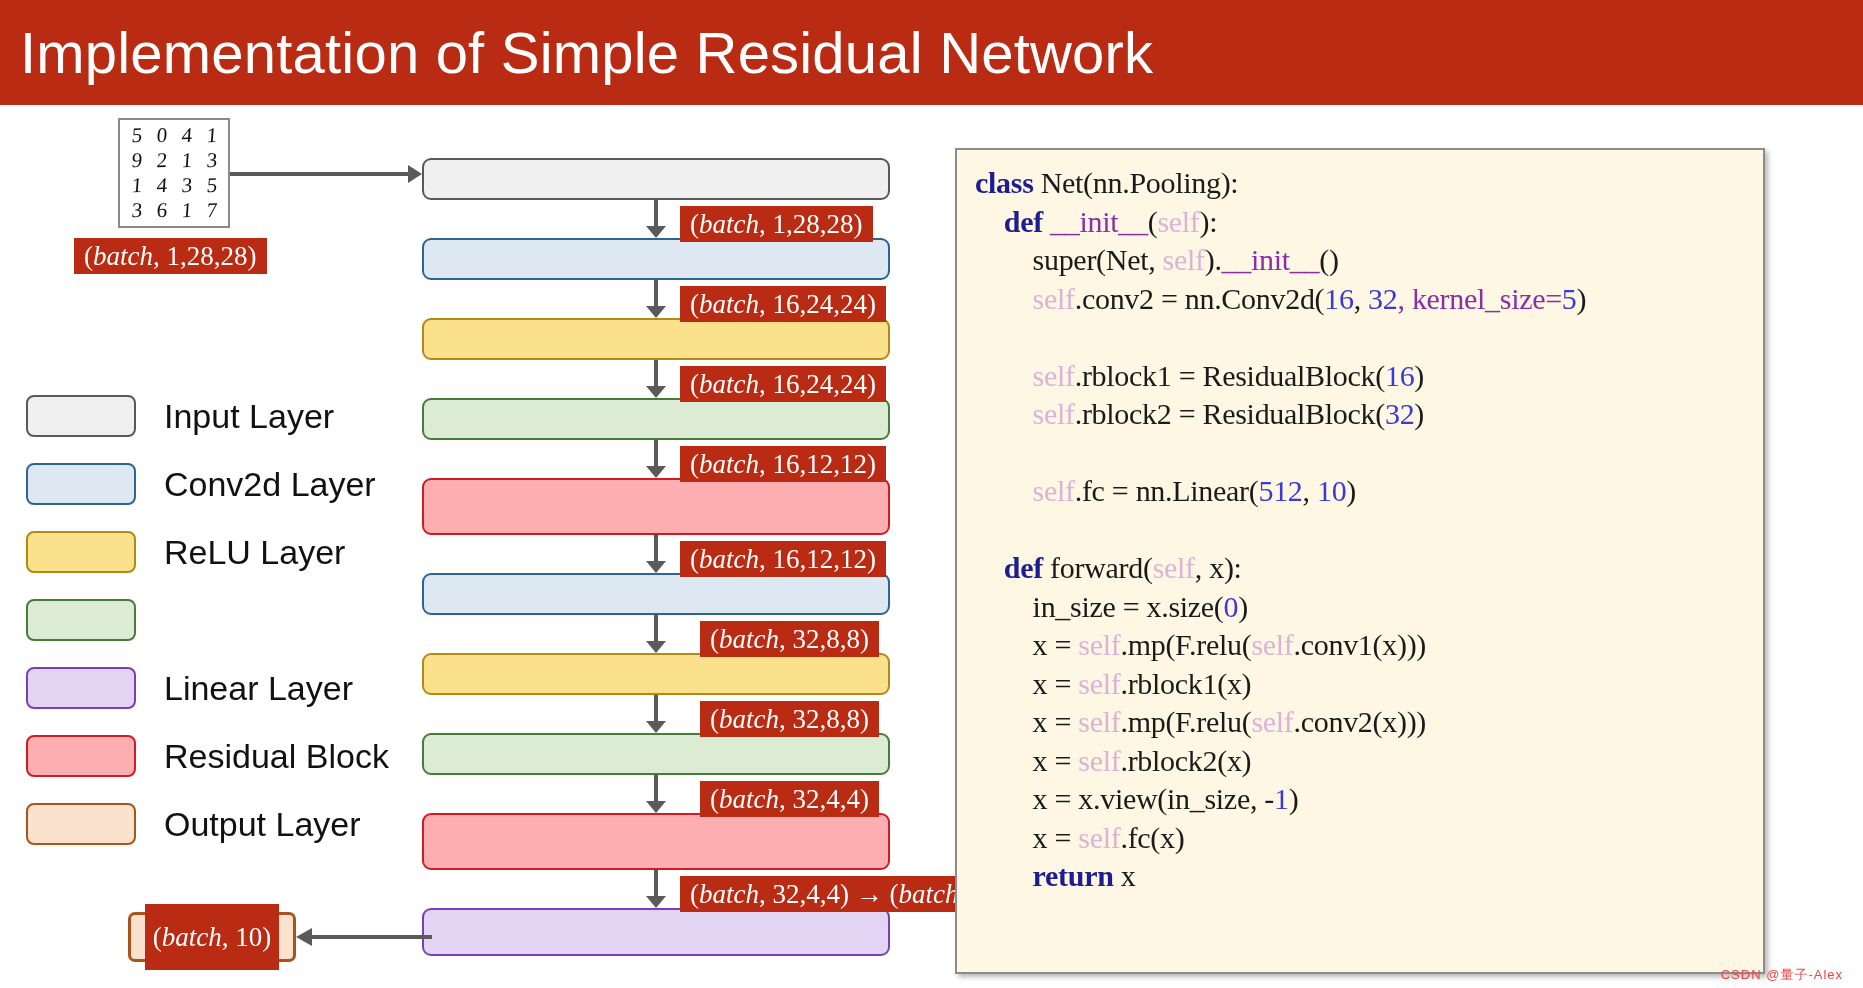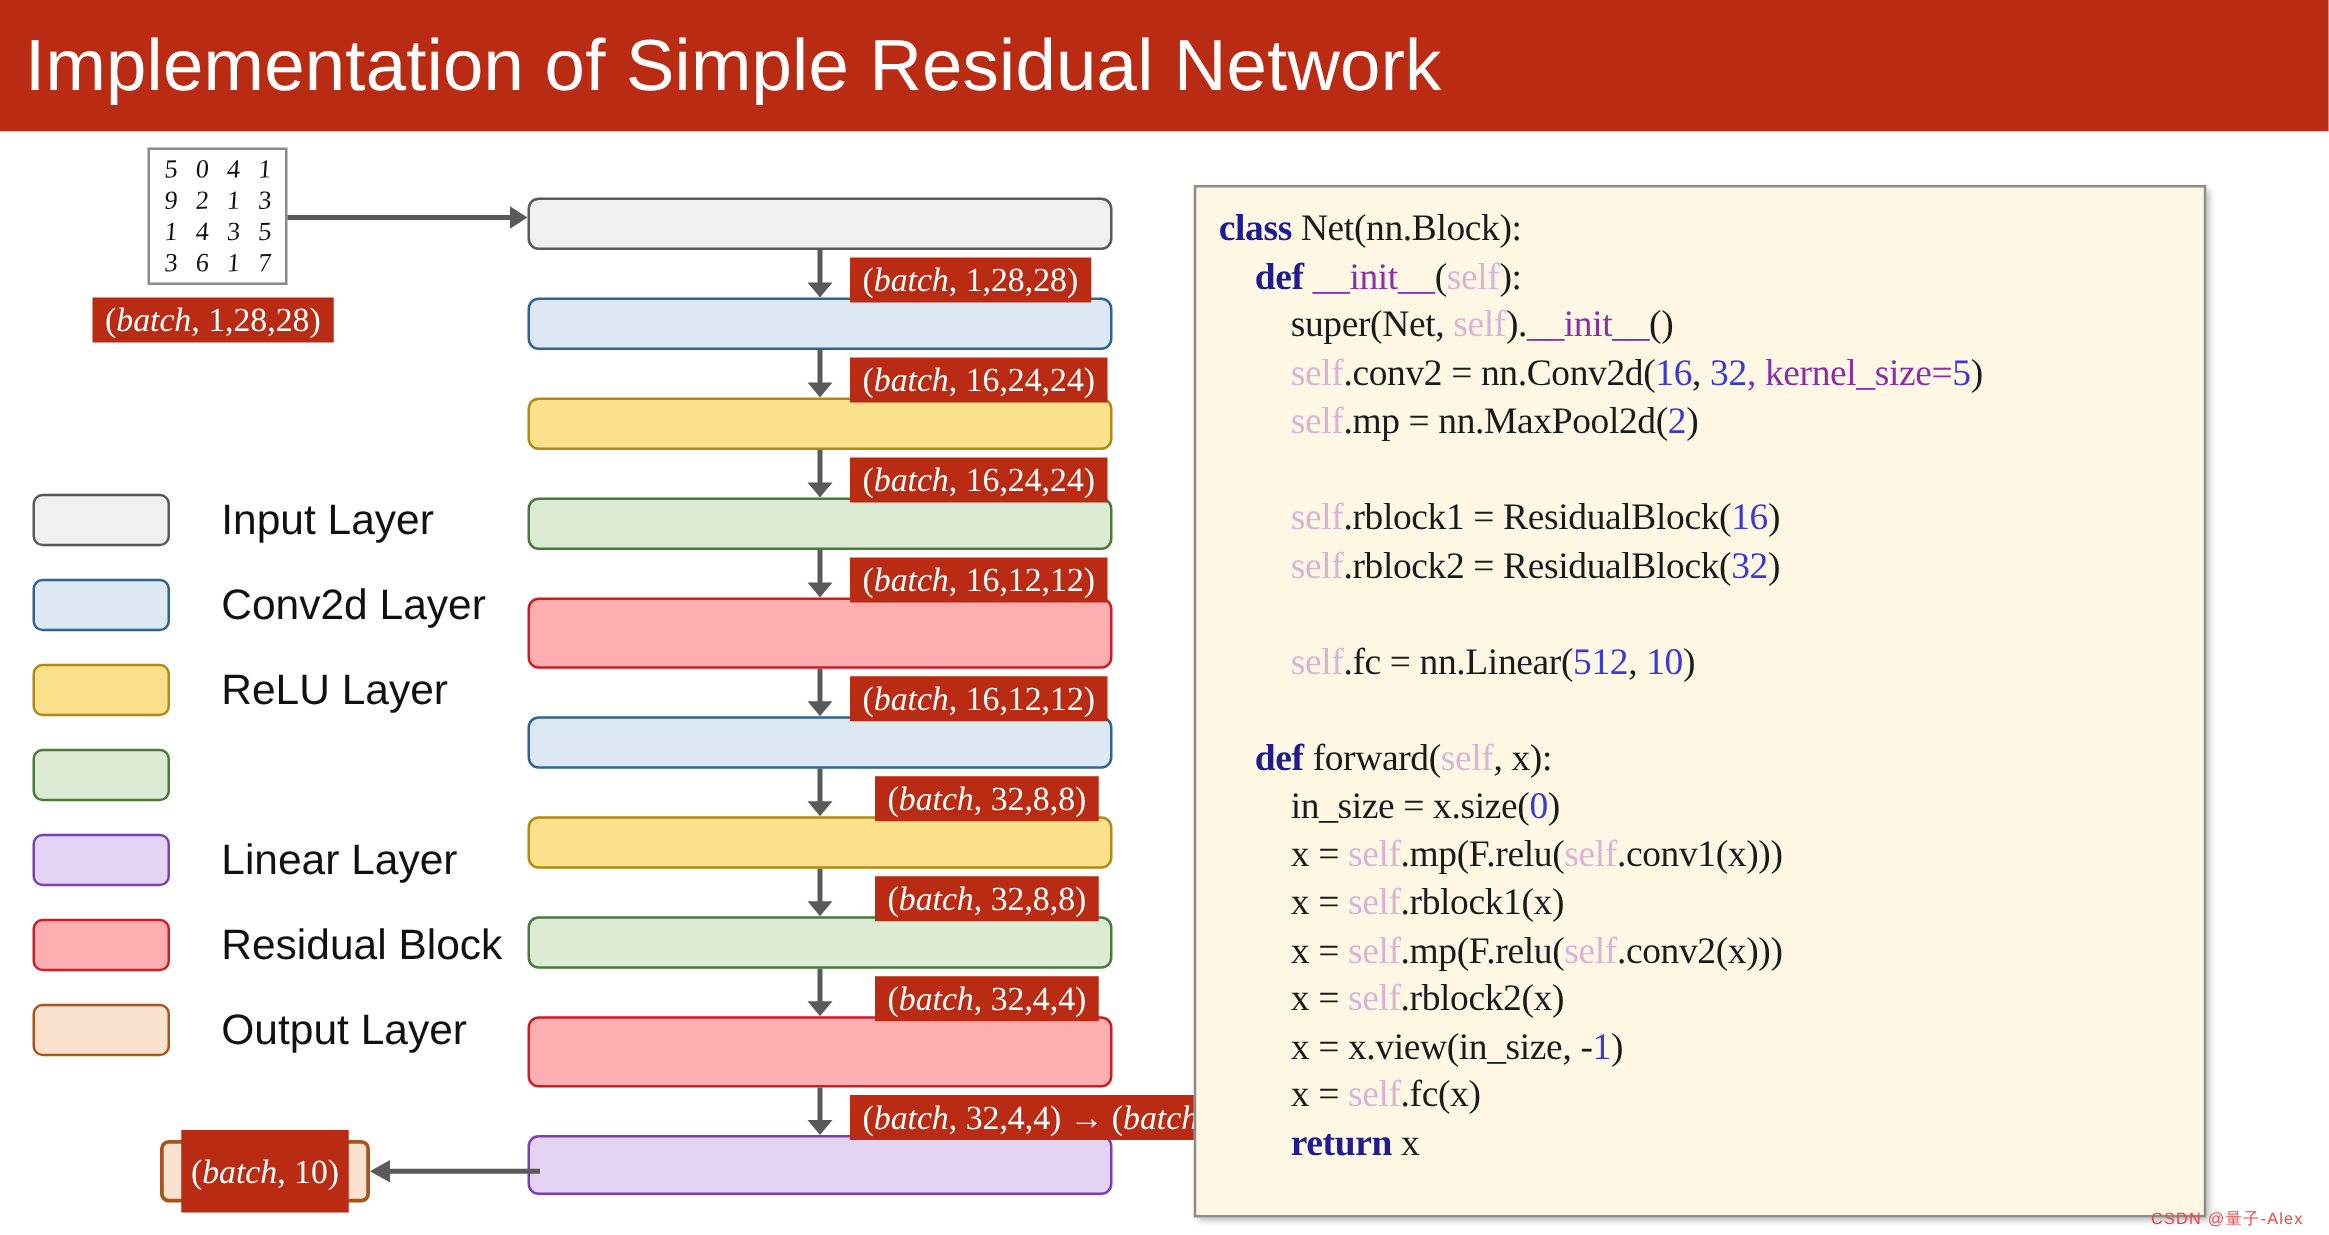--- a/index.html
+++ b/index.html
@@ -60,21 +60,21 @@
   
   #legend{position:absolute;left:26px;top:382px;}
   .legend-row{
     display:flex;align-items:center;height:68px;
   }
   .legend-swatch{
     width:110px;height:42px;border-radius:8px;box-sizing:border-box;
     border-width:2px;border-style:solid;flex:0 0 auto;
   }
   .legend-label{
-    margin-left:41px;font-size:34px;color:#111;
+    margin-left:28px;font-size:34px;color:#111;
     font-family:"Liberation Sans",sans-serif;white-space:nowrap;
   }
 
   
   #flow{position:absolute;left:0;top:0;width:960px;height:988px;}
   .layer-box{
     position:absolute;left:422px;width:468px;border-radius:9px;
     box-sizing:border-box;border-width:2px;border-style:solid;
   }
   .flow-arrow{
@@ -236,25 +236,24 @@
     <div class="shape-tag" style="left: 680px; top: 876px;">(<i>batch</i>, 32,4,4) → (<i>batch</i>, 512)</div>
   </div>
 
 <div id="output-arrowhead"></div>
 <div id="output-lead"></div>
 <div id="output-badge">
   <span class="shape-inner">(<i>batch</i>, 10)</span>
 </div>
 
 <div id="code-panel">
-    <div class="code-line"><span class="kw">class </span><span class="plain">Net(nn.Block):</span></div>
+    <div class="code-line"><span class="kw">class </span><span class="plain">Net(nn.Pooling):</span></div>
     <div class="code-line"><span class="plain">    </span><span class="kw">def </span><span class="dunder">__init__</span><span class="plain">(</span><span class="slf">self</span><span class="plain">):</span></div>
     <div class="code-line"><span class="plain">        super(Net, </span><span class="slf">self</span><span class="plain">).</span><span class="dunder">__init__</span><span class="plain">()</span></div>
     <div class="code-line"><span class="plain">        </span><span class="slf">self</span><span class="plain">.conv2 = nn.Conv2d(</span><span class="num">16</span><span class="plain">, </span><span class="num">32</span><span class="dunder">, kernel_size=</span><span class="num">5</span><span class="plain">)</span></div>
-    <div class="code-line"><span class="plain">        </span><span class="slf">self</span><span class="plain">.mp = nn.MaxPool2d(</span><span class="num">2</span><span class="plain">)</span></div>
     <div class="code-line">&nbsp;</div>
     <div class="code-line"><span class="plain">        </span><span class="slf">self</span><span class="plain">.rblock1 = ResidualBlock(</span><span class="num">16</span><span class="plain">)</span></div>
     <div class="code-line"><span class="plain">        </span><span class="slf">self</span><span class="plain">.rblock2 = ResidualBlock(</span><span class="num">32</span><span class="plain">)</span></div>
     <div class="code-line">&nbsp;</div>
     <div class="code-line"><span class="plain">        </span><span class="slf">self</span><span class="plain">.fc = nn.Linear(</span><span class="num">512</span><span class="plain">, </span><span class="num">10</span><span class="plain">)</span></div>
     <div class="code-line">&nbsp;</div>
     <div class="code-line"><span class="plain">    </span><span class="kw">def </span><span class="plain">forward(</span><span class="slf">self</span><span class="plain">, x):</span></div>
     <div class="code-line"><span class="plain">        in_size = x.size(</span><span class="num">0</span><span class="plain">)</span></div>
     <div class="code-line"><span class="plain">        x = </span><span class="slf">self</span><span class="plain">.mp(F.relu(</span><span class="slf">self</span><span class="plain">.conv1(x)))</span></div>
     <div class="code-line"><span class="plain">        x = </span><span class="slf">self</span><span class="plain">.rblock1(x)</span></div>

